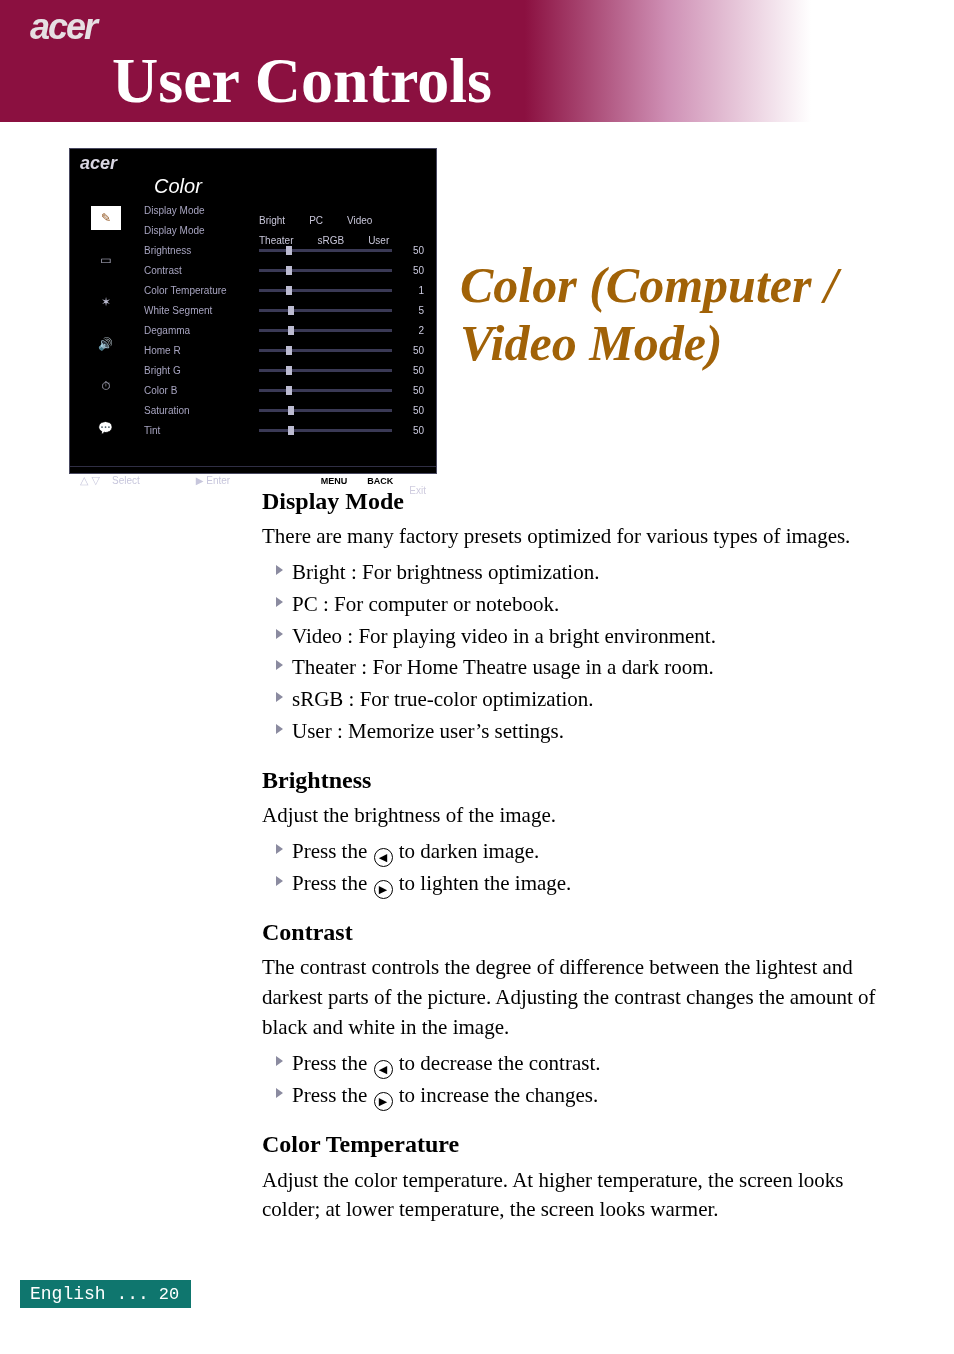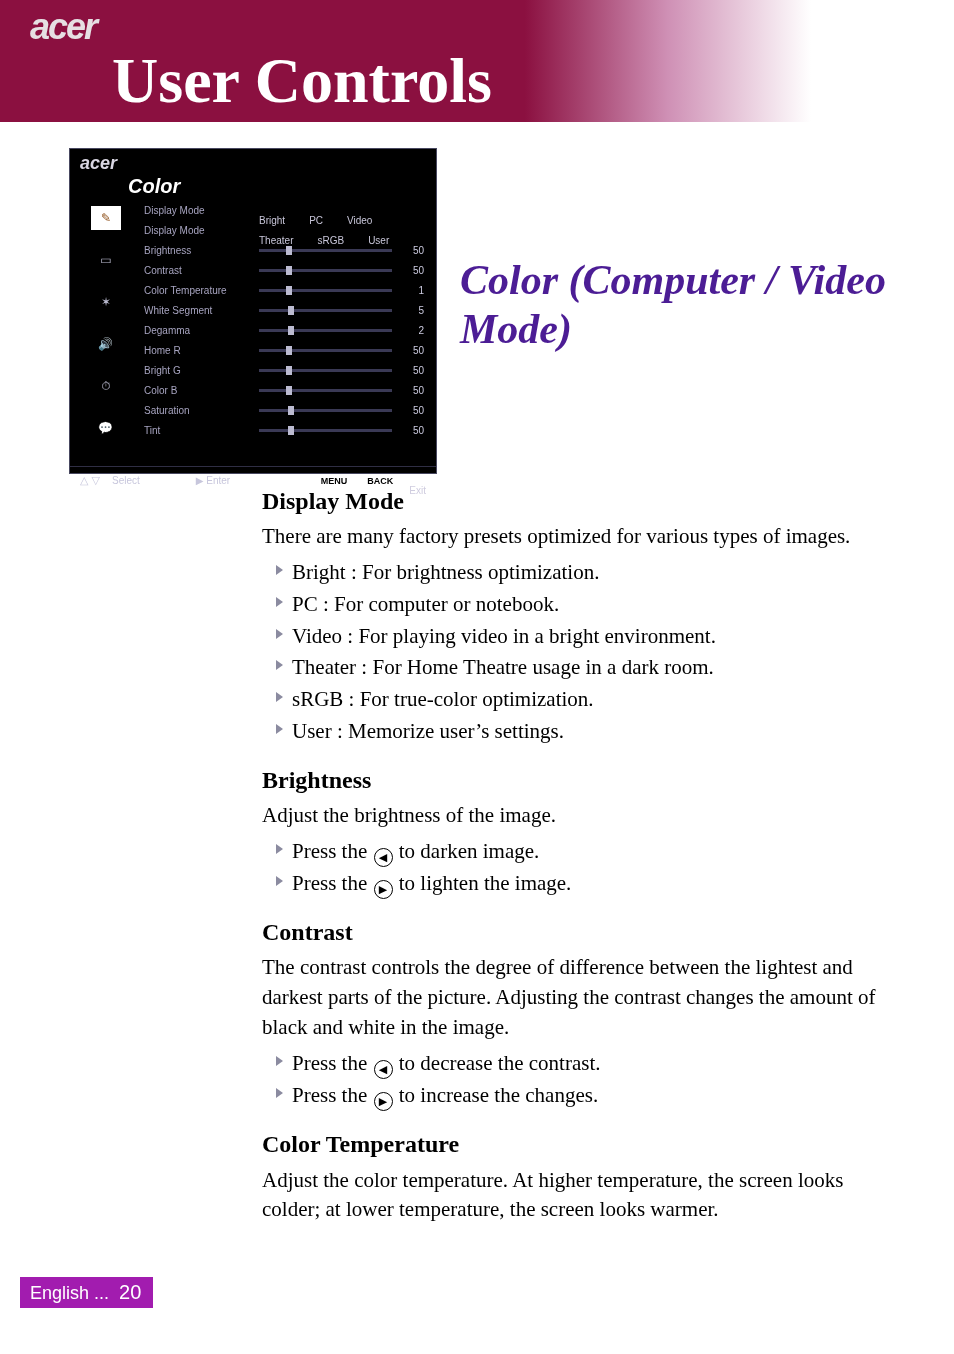--- a/index.html
+++ b/index.html
@@ -46,23 +46,23 @@
     font-family: Arial, Helvetica, sans-serif;
     font-size: 10px;
     border: 1px solid #484860;
   }
   .osd-top {
     height: 26px; padding: 4px 8px 0 10px;
     font-style: italic; font-weight: bold; font-size: 18px;
     color: #d9d6e2;
   }
   .osd-title {
-    margin-left: 58px;
+    margin-left: 84px;
     font-family: Arial, sans-serif;
-    font-weight: bold; font-style: italic;
+    font-weight: normal; font-style: italic;
     font-size: 20px;
     color: #fff;
   }
   .osd-body { display: flex; height: 268px; }
   .osd-side {
     width: 72px;
     background: #000;
     display: flex; flex-direction: column; align-items: center;
     gap: 18px; padding-top: 8px;
   }
@@ -93,23 +93,23 @@
     padding:1px 4px; font-size:9px;
   }
   .osd-foot .exit { color:#cfccdf;margin-top:20px; }
   
   .section-title {
     position:absolute;
     top: 256px; left: 460px; width: 430px;
     font-family: "Palatino Linotype", "Book Antiqua", Palatino, serif;
     font-style: italic;
     font-weight: bold;
-    font-size: 42px;
+    font-size: 50px;
     line-height: 1.16;
-    color: #4c1d95;
+    color: #a16207;
   }
   
   .content {
     position:absolute;
     top: 484px; left: 262px; width: 620px;
     font-size: 21px;
     line-height: 1.42;
   }
   .h3 {
     font-weight: bold;
@@ -134,27 +134,27 @@
     display:inline-flex; width:19px; height:19px;
     border:1.4px solid #000; border-radius:50%;
     align-items:center; justify-content:center;
     font-size:11px; vertical-align: -3px;
     margin: 0 1px;
   }
   
   .page-foot {
     position:absolute;
     left: 20px; bottom: 46px;
-    background:#a21caf; color:#fff;
-    font-family: Liberation Sans, sans-serif;
+    background:#0f766e; color:#fff;
+    font-family: Liberation Mono, monospace;
     padding: 4px 12px 4px 10px;
     font-size: 18px;
     display:flex; align-items:baseline; gap:10px;
   }
-  .page-foot .pn { font-size:20px;text-align:right; }
+  .page-foot .pn { font-size:17px;text-align:right; }
 </style>
 </head>
 <body>
 
 <div class="banner">
   <div class="brand-logo">acer</div>
   <div class="page-heading">User Controls</div>
 </div>
 
 <div class="osd">

